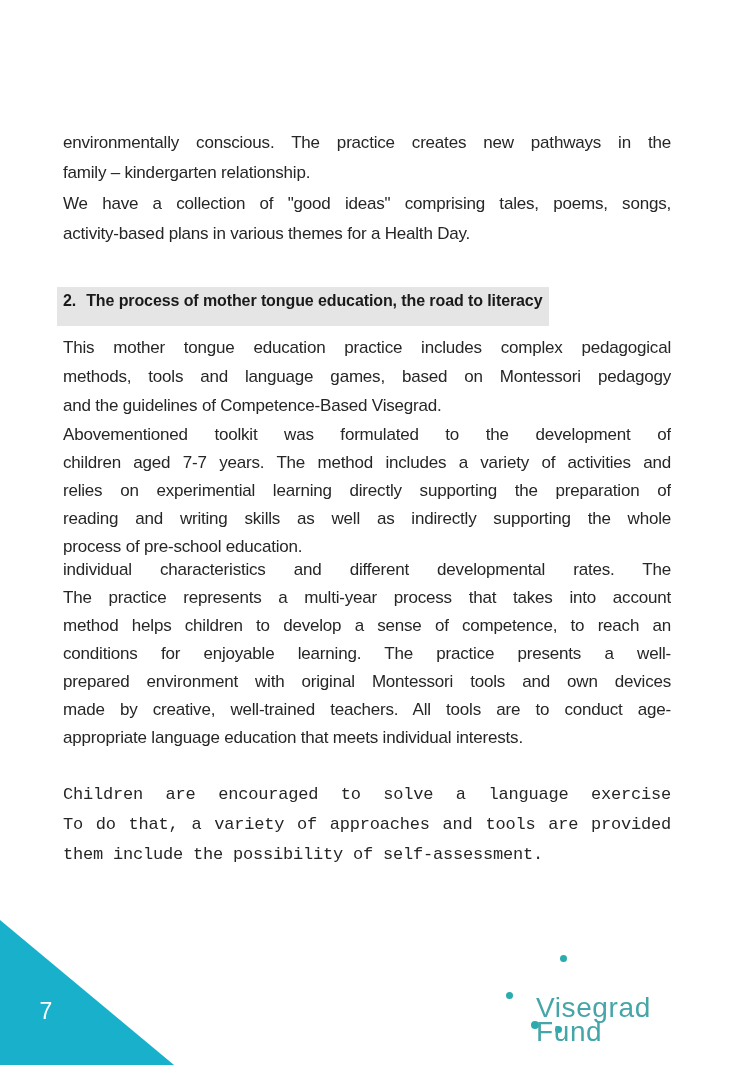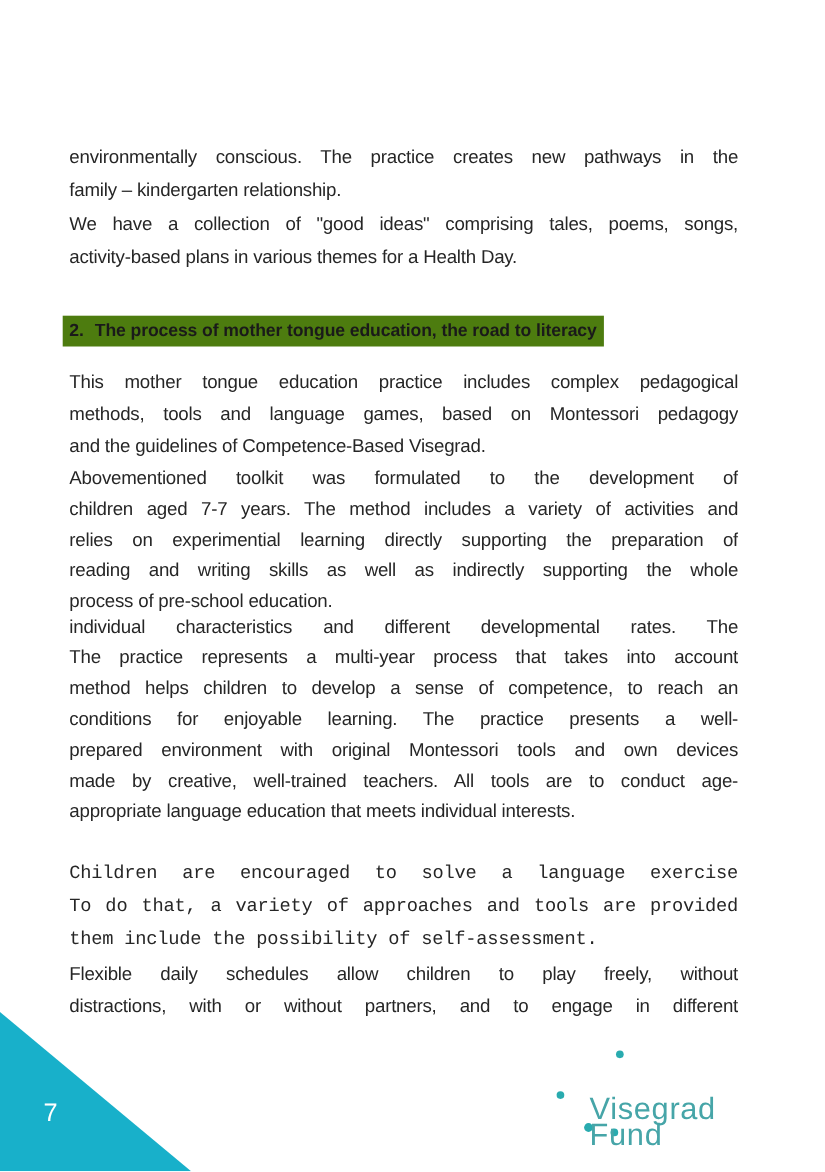--- a/index.html
+++ b/index.html
@@ -45,23 +45,23 @@
     left: 63px; top: 286px;
     width: 640px;
     font-size: 16px;
     font-weight: 700;
     color: #1a1a1a;
     letter-spacing: -0.1px;
     line-height: 29px;
   }
   .heading .hl {
     display: inline-block;
-    background: #4d7c0f;
+    background: #e5e5e5;
     margin-left: -6px;
-    padding: 0 7px 1px 6px;
+    padding: 0 7px 12px 6px;
     line-height: 27px;
   }
   .heading .num { margin-right: 10px; }
 
   
   .triangle {
     position: absolute;
     left: 0; top: 920px;
     width: 174px; height: 145px;
     background: #18b0ca;
@@ -140,24 +140,20 @@
     <div class="line">made by creative, well-trained teachers. All tools are to conduct age-</div>
     <div class="line last">appropriate language education that meets individual interests.</div>
   </div>
 
   <div class="para" id="p6">
     <div class="line">Children are encouraged to solve a language exercise independently.</div>
     <div class="line">To do that, a variety of approaches and tools are provided and many of</div>
     <div class="line last">them include the possibility of self-assessment.</div>
   </div>
 
-  <div class="para" id="p7">
-    <div class="line">Flexible daily schedules allow children to play freely, without</div>
-    <div class="line">distractions, with or without partners, and to engage in different</div>
-  </div>
 
   <div class="triangle"></div>
   <div class="page-number">7</div>
 
   <div class="logo">
     <span class="dot d-top"></span>
     <span class="dot d-left"></span>
     <span class="dot d-bot1"></span>
     <span class="dot d-bot2"></span>
     <div class="logo-text">Visegrad Fund</div>

